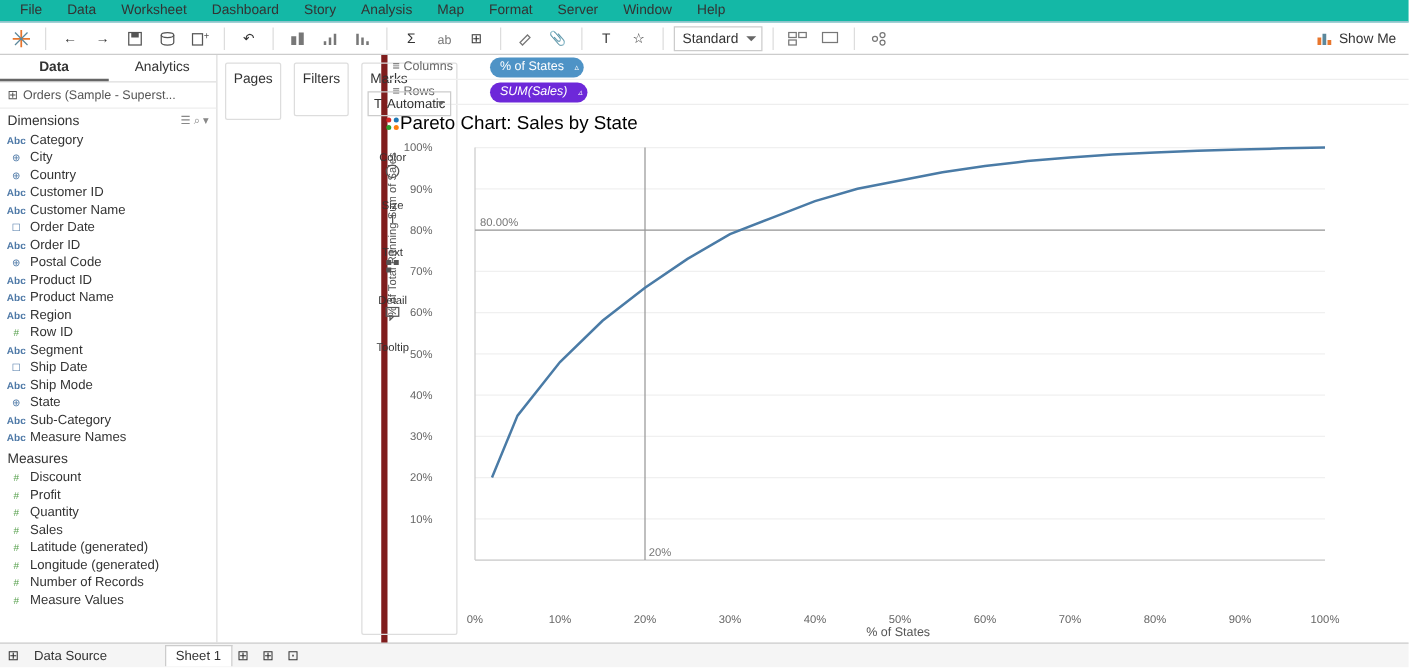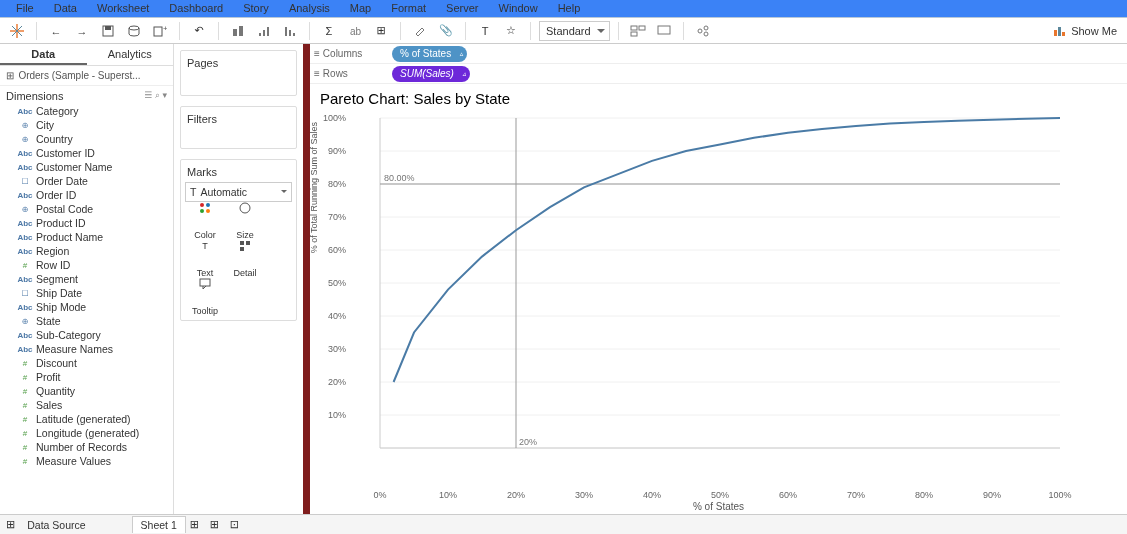--- a/index.html
+++ b/index.html
@@ -1,43 +1,43 @@
 <!DOCTYPE html>
 <html><head>
 <meta charset="utf-8">
 <style>
 * { margin:0; padding:0; box-sizing:border-box; font-family:"Segoe UI",Arial,sans-serif; }
 body { width:1127px; height:534px; background:#fff; overflow:hidden; font-size:11px; color:#333; }
-.menubar { height:18px; background:#3b82f6; border-bottom:1px solid #b8c8d8; display:flex; padding:0 6px; }
+.menubar { height:18px; background:#14b8a6; border-bottom:1px solid #b8c8d8; display:flex; padding:0 6px; }
 .menubar span { padding:2px 10px; cursor:default; }
 .toolbar { height:26px; border-bottom:1px solid #ccc; display:flex; align-items:center; padding:0 6px; gap:4px; }
 .tbtn { width:22px; height:20px; display:flex; align-items:center; justify-content:center; border:1px solid transparent; border-radius:2px; }
 .sep { width:1px; height:18px; background:#ddd; margin:0 4px; }
 .dropdown-toolbar { height:20px; border:1px solid #ccc; padding:0 18px 0 6px; display:flex; align-items:center; position:relative; font-size:11px; }
 .dropdown-toolbar:after { content:""; position:absolute; right:4px; border:4px solid transparent; border-top-color:#666; top:7px; }
 .showme { position:absolute; right:10px; display:flex; align-items:center; gap:4px; }
 
 .main { display:flex; height:470px; }
 
 .leftpane { width:174px; border-right:1px solid #ddd; display:flex; flex-direction:column; }
 .tabs { height:22px; display:flex; border-bottom:1px solid #ddd; }
 .tabs div { flex:1; text-align:center; padding-top:4px; font-size:11px; }
 .tabs div.active { font-weight:bold; border-bottom:2px solid #666; }
 .source { padding:4px 6px; font-size:10px; color:#555; border-bottom:1px solid #eee; display:flex; align-items:center; gap:4px; }
 .sechdr { font-weight:normal; padding:4px 6px 2px; display:flex; justify-content:space-between; align-items:flex-start; font-size:11px;}
 .fields { overflow:auto; }
-.fld { padding:1px 18px; display:flex; gap:4px; font-size:10.5px; color:#333; }
+.fld { padding:1px 6px; display:flex; gap:4px; font-size:10.5px; color:#333; }
 .ficon { width:14px; height:12px; display:inline-flex; align-items:center; justify-content:center; font-size:8px;}
 .abc { color:#4e79a7; font-weight:bold; }
 .geo { color:#4e79a7; }
 .cal { color:#4e79a7; }
 .num { color:#59a14f; }
 .meas { color:#4e79a7; font-style:italic;}
 
-.cardcol { width:136px; border-right:7px solid #7f1d1d; padding:6px; display:flex; flex-direction:column; gap:10px;}
+.cardcol { width:136px; border-right:5px solid #7f1d1d; padding:6px; display:flex; flex-direction:row; gap:10px;}
 .card { border:1px solid #ddd; border-radius:2px; padding:4px; }
 .card-title { font-size:11px; padding:2px 2px 4px; }
 .autodrop { height:20px; border:1px solid #ccc; display:flex; align-items:center; padding:0 4px; position:relative; font-size:10.5px;}
 .autodrop:after { content:""; position:absolute; right:4px; border:3px solid transparent; border-top-color:#666; top:7px; }
 .markgrid { display:flex; flex-wrap:wrap; }
 .mcell { width:40px; height:38px; display:flex; flex-direction:column; align-items:center; justify-content:center; font-size:9px; gap:16px; }
 .micon { width:14px; height:14px; display:flex; align-items:center; justify-content:center; }
 
 .viz { flex:1; display:flex; flex-direction:column; }
 .shelf { height:20px; border-bottom:1px solid #eee; display:flex; align-items:center; padding:0 4px; gap:8px; }
@@ -267,20 +267,23 @@
         </div>
         <div class="fld">
           <span class="ficon abc">Abc</span>
           <span>Sub-Category</span>
         </div>
         <div class="fld">
           <span class="ficon abc">Abc</span>
           <span>Measure Names</span>
         </div>
       </div>
+    <div class="sechdr">
+      <span>Measures</span>
+    </div>
     <div class="fields" id="measfields">
         <div class="fld">
           <span class="ficon num">#</span>
           <span>Discount</span>
         </div>
         <div class="fld">
           <span class="ficon num">#</span>
           <span>Profit</span>
         </div>
         <div class="fld">

